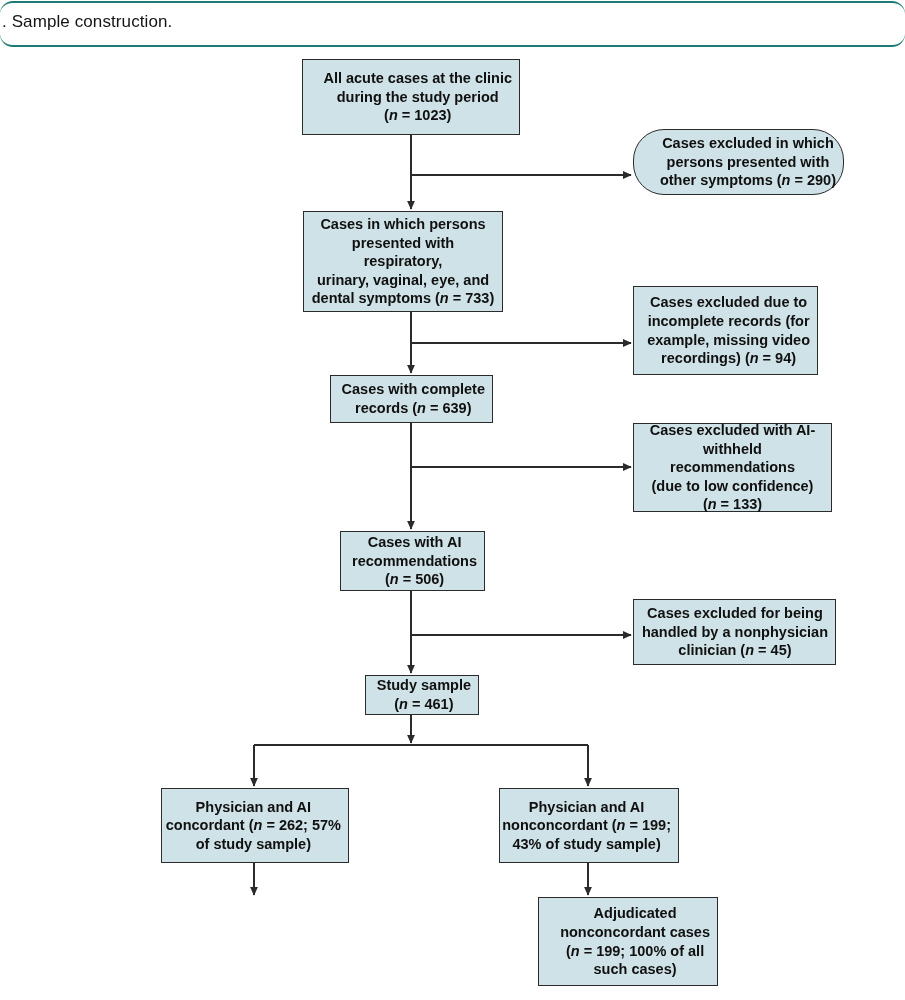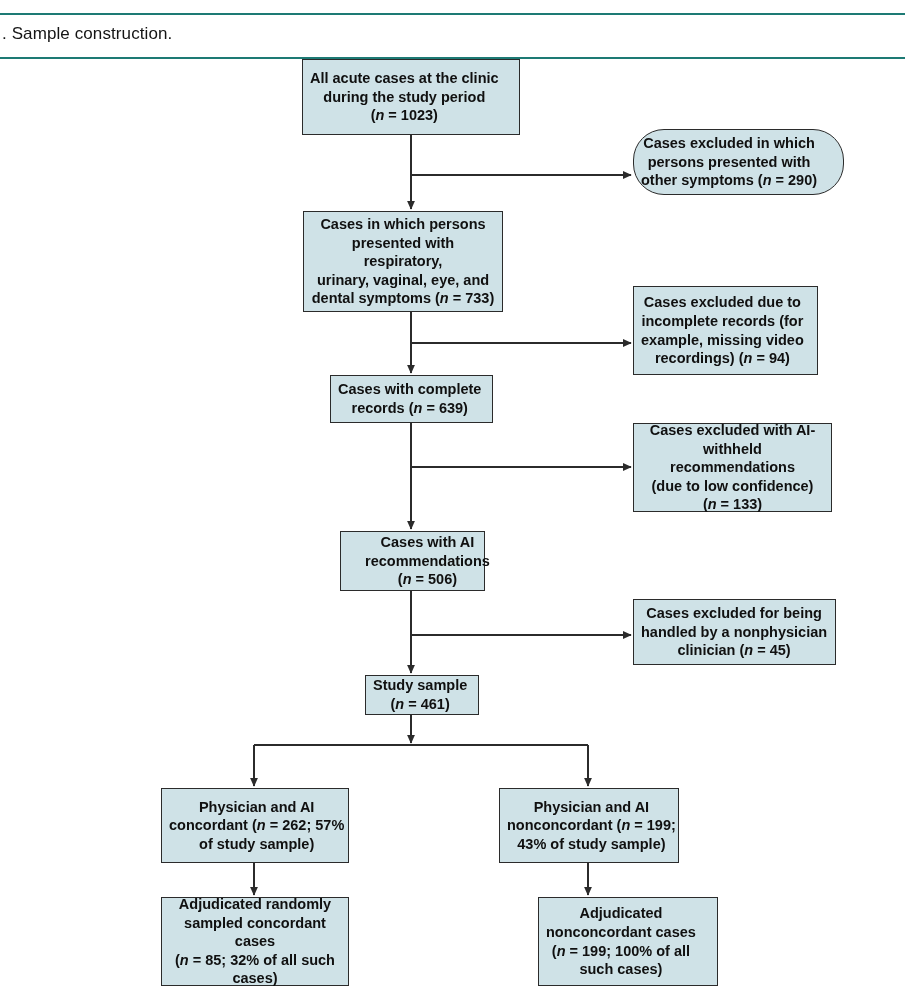--- a/index.html
+++ b/index.html
@@ -14,26 +14,27 @@
     position: relative;
     font-family: "Liberation Sans", sans-serif;
     color: #1a1a1a;
     overflow: hidden;
   }
 
   
   #figure-header {
     position: absolute;
     left: 0;
-    top: 13px;
+    top: 1px;
     width: 905px;
     height: 46px;
     border-top: 2px solid #1d7a74;
     border-bottom: 2px solid #1d7a74;
     background: #ffffff;
+    border-radius: 13px;
   }
   #figure-caption {
     position: absolute;
     left: 2px;
     top: 9px;
     font-size: 17px;
     font-weight: 400;
     letter-spacing: 0.1px;
     color: #141414;
     white-space: nowrap;
@@ -56,21 +57,21 @@
     pointer-events: none;
   }
 
   
   .node {
     position: absolute;
     background: #cfe2e7;
     border: 1.6px solid #2b2b2b;
     display: flex;
     align-items: center;
-    justify-content: flex-start;
+    justify-content: flex-end;
     text-align: center;
     padding: 4px 7px;
     font-size: 14.5px;
     font-weight: 700;
     line-height: 1.28;
     color: #101010;
   }
   .node .line { display: block; }
   .node em {
     font-style: italic;
@@ -204,28 +205,20 @@
   </div>
 
   <div class="node" style="left:499px; top:742px; width:180px; height:75px;">
     <div>
       <span class="line">Physician and AI</span>
       <span class="line nowrap">nonconcordant (<em>n</em> = 199;</span>
       <span class="line">43% of study sample)</span>
     </div>
   </div>
 
-  <div class="node" style="left:161px; top:851px; width:188px; height:89px;">
-    <div>
-      <span class="line">Adjudicated randomly</span>
-      <span class="line">sampled concordant cases</span>
-      <span class="line nowrap">(<em>n</em> = 85; 32% of all such</span>
-      <span class="line">cases)</span>
-    </div>
-  </div>
 
   <div class="node" style="left:499px; top:851px; width:180px; height:89px;margin-left:39px;">
     <div>
       <span class="line">Adjudicated</span>
       <span class="line">nonconcordant cases</span>
       <span class="line nowrap">(<em>n</em> = 199; 100% of all</span>
       <span class="line">such cases)</span>
     </div>
   </div>
 

